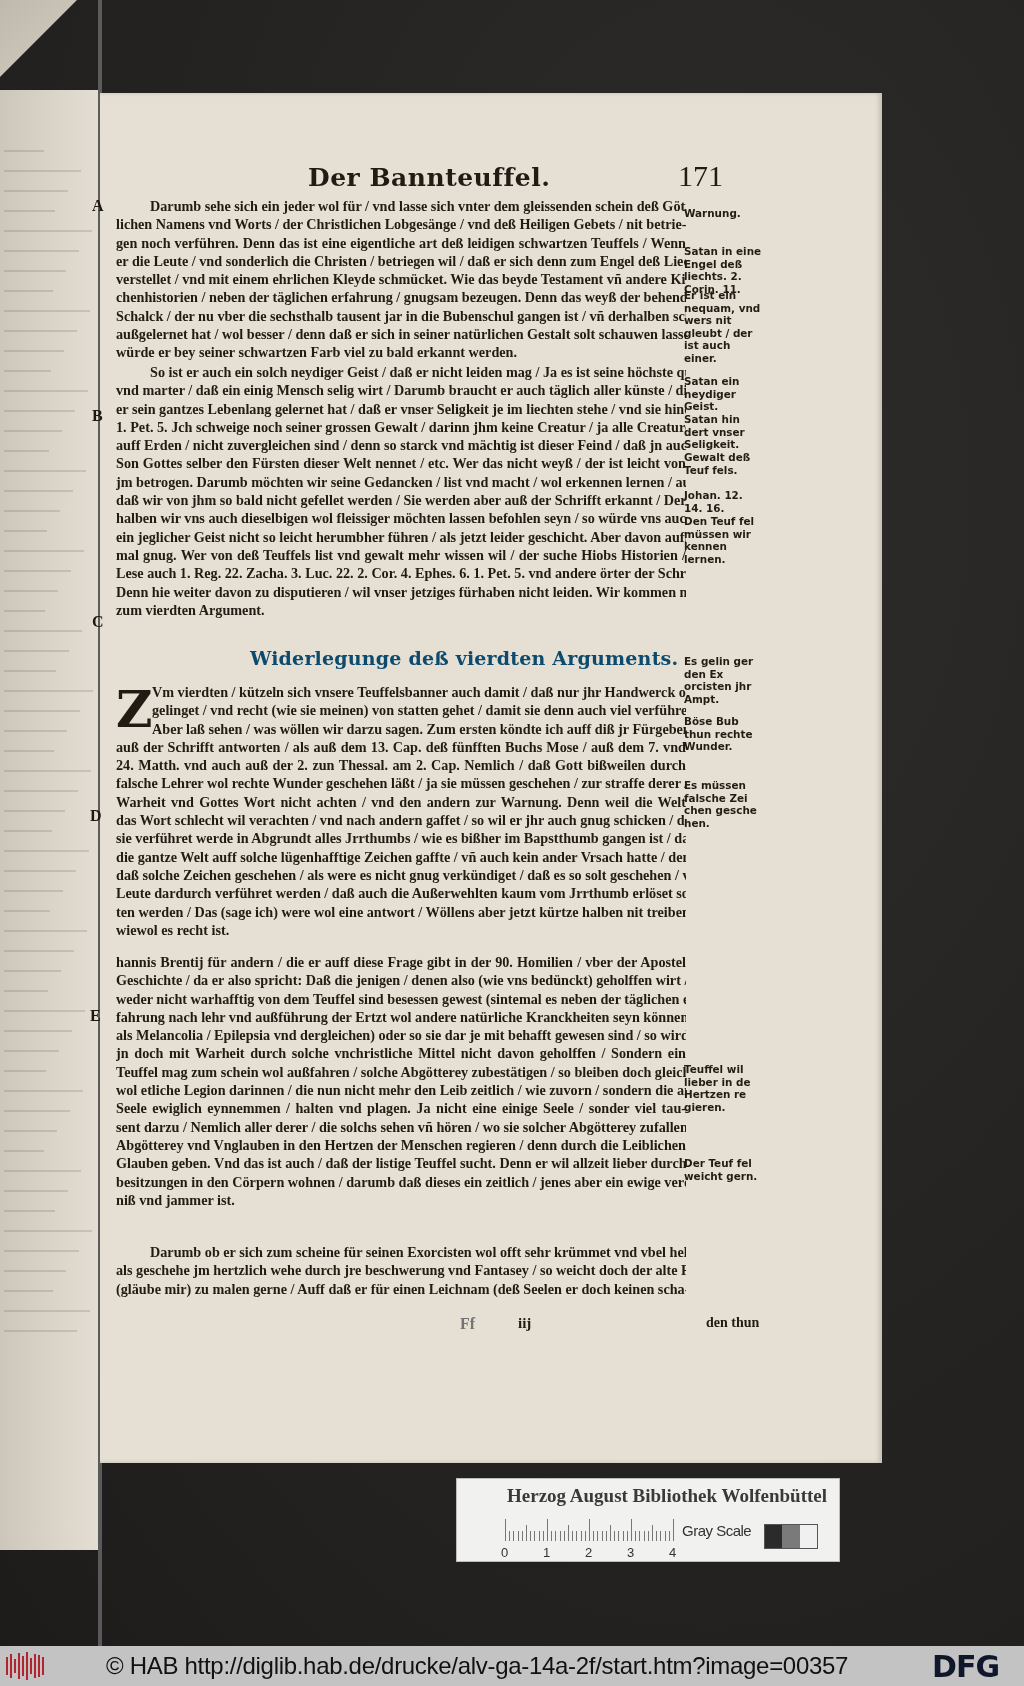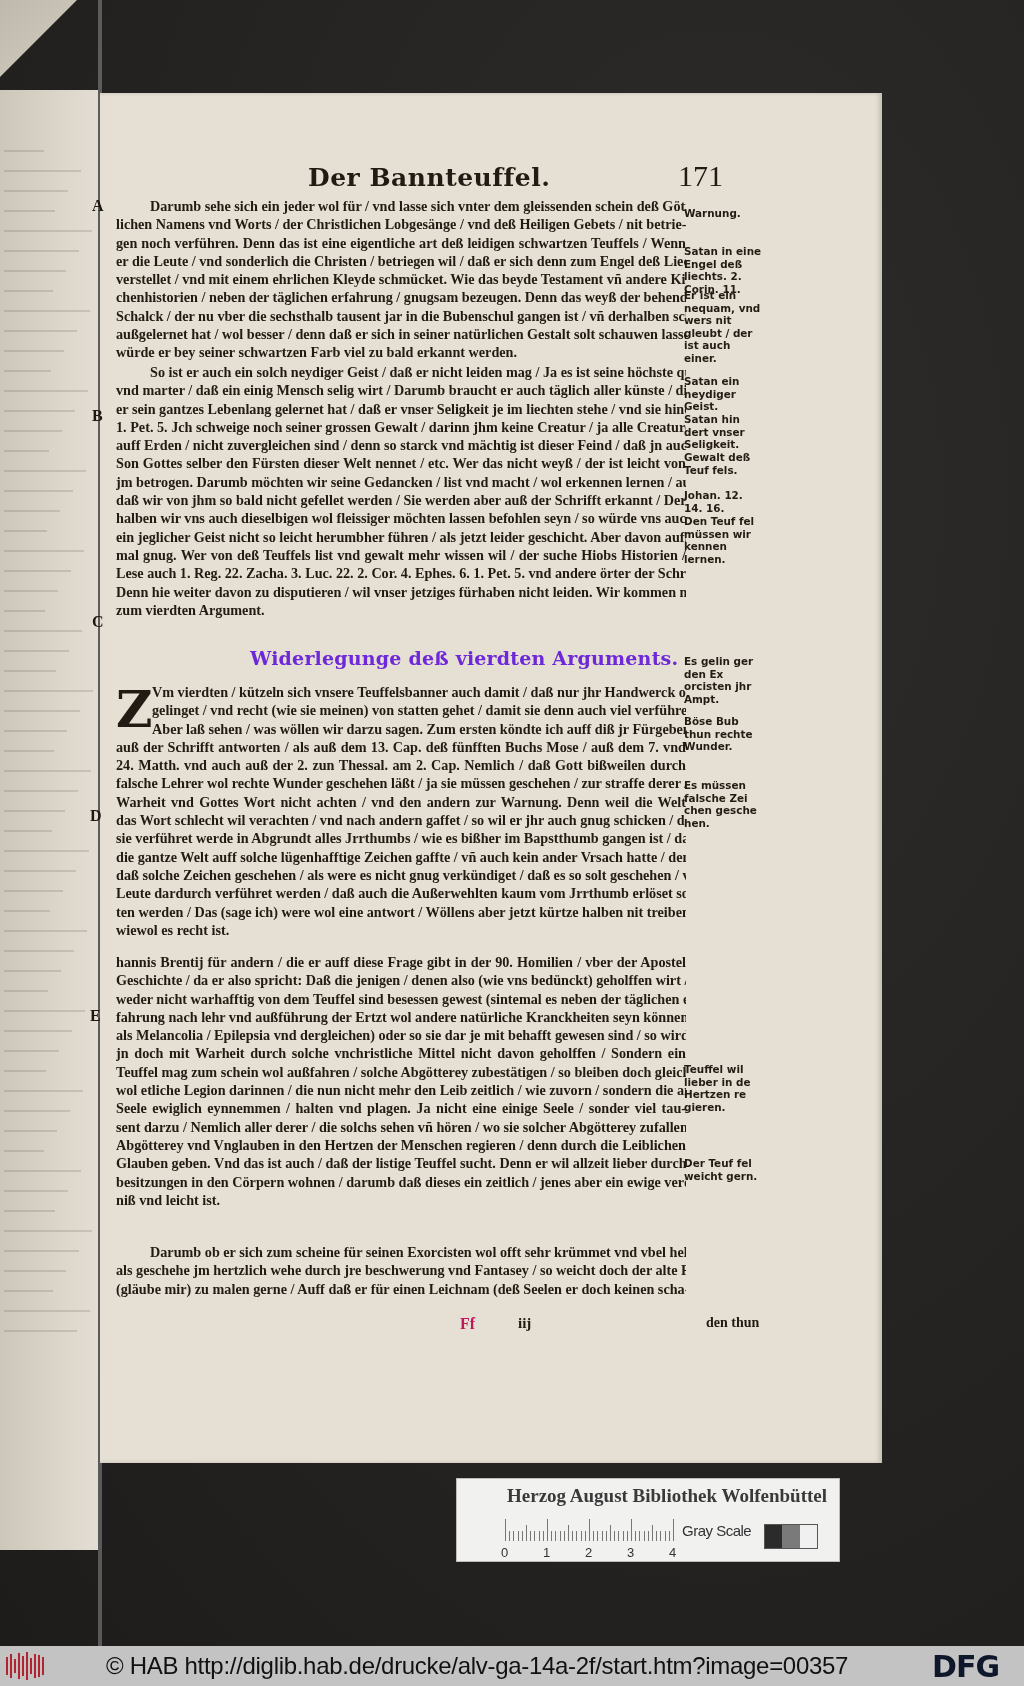--- a/index.html
+++ b/index.html
@@ -34,30 +34,30 @@
   .sect-marker { position:absolute; font-size:16px; font-weight:bold; color:#1e1812; font-family:"Liberation Serif", serif; }
   .body-text {
     position:absolute; left:16px; width:570px;
     font-family:"Liberation Serif", serif; font-size:14.2px; line-height:18.3px;
     color:#221b13; text-align:justify; font-weight:bold;
   }
   .line { display:block; white-space:nowrap; overflow:hidden; text-align:justify; text-align-last:justify; }
   .line.last { text-align-last:left; }
   .section-title {
     position:absolute; left:150px; top:554px; font-size:19px; font-weight:bold;
-    color:#6d28d9; font-family:"DejaVu Serif", serif; letter-spacing:0.2px;
+    color:#0c4a6e; font-family:"DejaVu Serif", serif; letter-spacing:0.2px;
   }
   .drop-cap {
     position:absolute; left:16px; top:592px; font-size:50px; line-height:50px;
     color:#221b13; font-family:"DejaVu Serif", serif; font-weight:bold;
   }
   .margin-notes { position:absolute; left:584px; width:80px; font-family:"DejaVu Sans", sans-serif;
     font-size:10.4px; line-height:12.6px; color:#241c14; font-weight:bold; }
   .mnote { position:absolute; left:0; width:80px; }
-  .signature { position:absolute; top:1222px; left:360px; font-size:16px; font-weight:bold; color:#be185d; font-family:"Liberation Serif", serif; }
+  .signature { position:absolute; top:1222px; left:360px; font-size:16px; font-weight:bold; color:#737373; font-family:"Liberation Serif", serif; }
   .signature-num { position:absolute; top:1222px; left:418px; font-size:15px; font-weight:bold; color:#221b13; font-family:"Liberation Serif", serif; }
   .catchword { position:absolute; top:1222px; left:606px; font-size:14px; font-weight:bold; color:#221b13; font-family:"Liberation Serif", serif; }
 
   .label-card {
     position:absolute; left:456px; top:1478px; width:382px; height:82px;
     background:#f1f1f0; border:1px solid #bbb;
   }
   .label-title { position:absolute; left:50px; top:6px; font-family:"Liberation Serif", serif;
     font-weight:bold; font-size:19px; color:#3a3a3a; white-space:nowrap; }
   .ruler { position:absolute; left:48px; top:40px; width:168px; height:22px; }
@@ -210,21 +210,21 @@
       <span class="line">fahrung nach lehr vnd außführung der Ertzt wol andere natürliche Kranckheiten seyn können /</span>
       <span class="line">als Melancolia / Epilepsia vnd dergleichen) oder so sie dar je mit behafft gewesen sind / so wirdt</span>
       <span class="line">jn doch mit Warheit durch solche vnchristliche Mittel nicht davon geholffen / Sondern ein</span>
       <span class="line">Teuffel mag zum schein wol außfahren / solche Abgötterey zubestätigen / so bleiben doch gleich-</span>
       <span class="line">wol etliche Legion darinnen / die nun nicht mehr den Leib zeitlich / wie zuvorn / sondern die arme</span>
       <span class="line">Seele ewiglich eynnemmen / halten vnd plagen. Ja nicht eine einige Seele / sonder viel tau-</span>
       <span class="line">sent darzu / Nemlich aller derer / die solchs sehen vñ hören / wo sie solcher Abgötterey zufallen vnd</span>
       <span class="line">Abgötterey vnd Vnglauben in den Hertzen der Menschen regieren / denn durch die Leiblichen</span>
       <span class="line">Glauben geben. Vnd das ist auch / daß der listige Teuffel sucht. Denn er wil allzeit lieber durch</span>
       <span class="line">besitzungen in den Cörpern wohnen / darumb daß dieses ein zeitlich / jenes aber ein ewige verderb-</span>
-      <span class="line last">niß vnd leicht ist.</span>
+      <span class="line last">niß vnd jammer ist.</span>
     </div>
   <div class="body-text" style="top:1150px;" id="p5">
       <span class="line" style="padding-left: 34px;">Darumb ob er sich zum scheine für seinen Exorcisten wol offt sehr krümmet vnd vbel helt /</span>
       <span class="line">als geschehe jm hertzlich wehe durch jre beschwerung vnd Fantasey / so weicht doch der alte Fuchß</span>
       <span class="line last">(gläube mir) zu malen gerne / Auff daß er für einen Leichnam (deß Seelen er doch keinen scha-</span>
     </div>
 
   <div class="margin-notes" style="top:0;" id="mnotes">
       <div class="mnote" style="top: 114px;">Warnung.</div>
       <div class="mnote" style="top: 146px; margin-top: 6px;">Satan in eine Engel deß liechts. 2. Corin. 11.</div>

